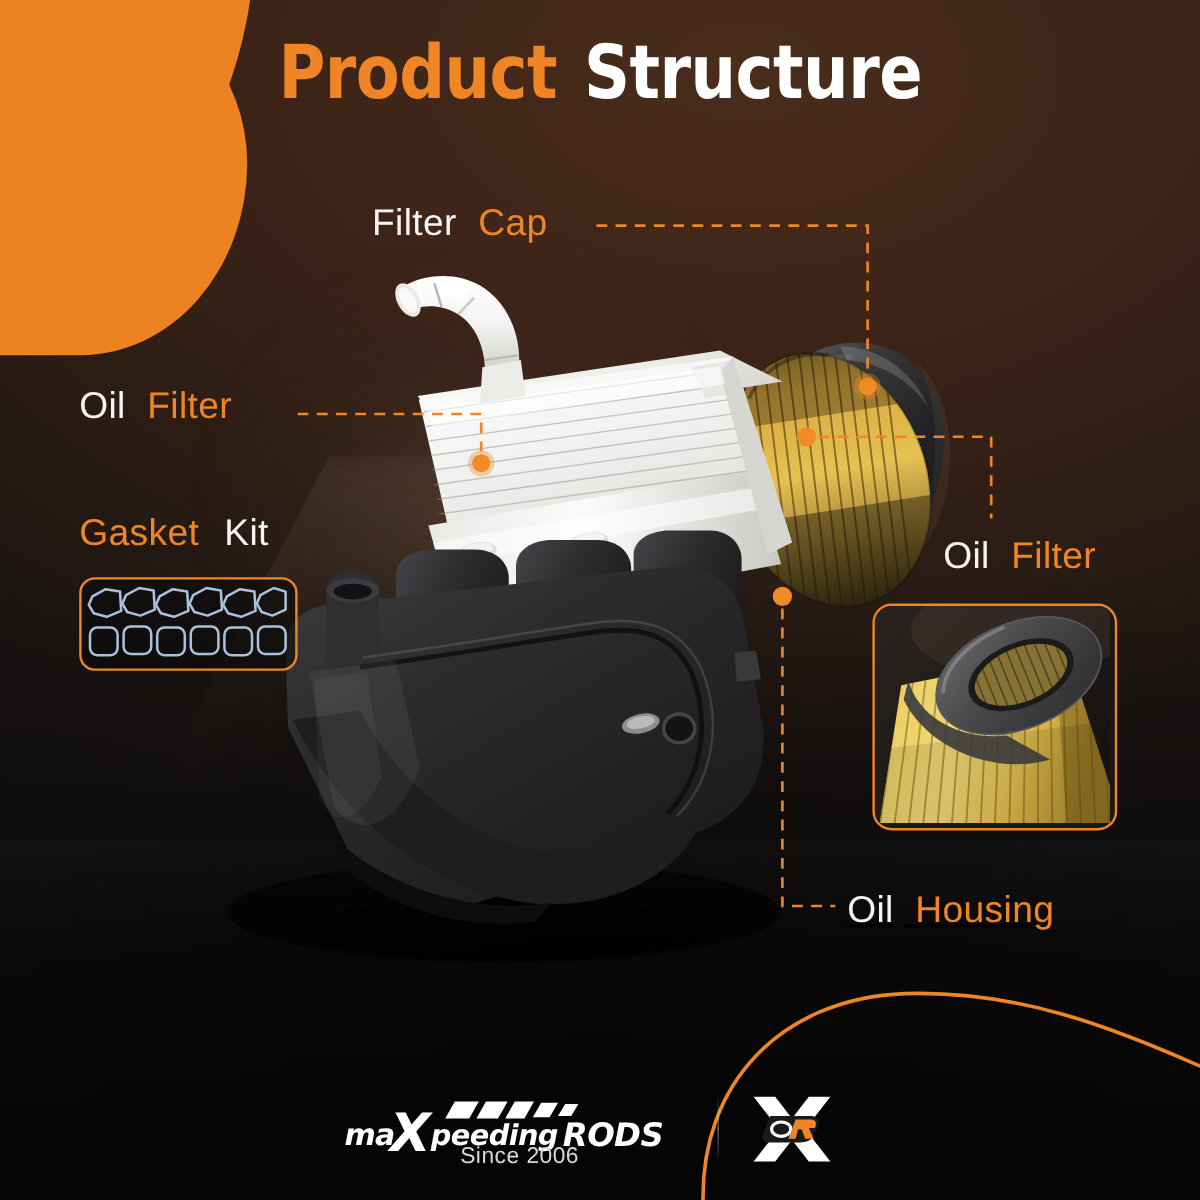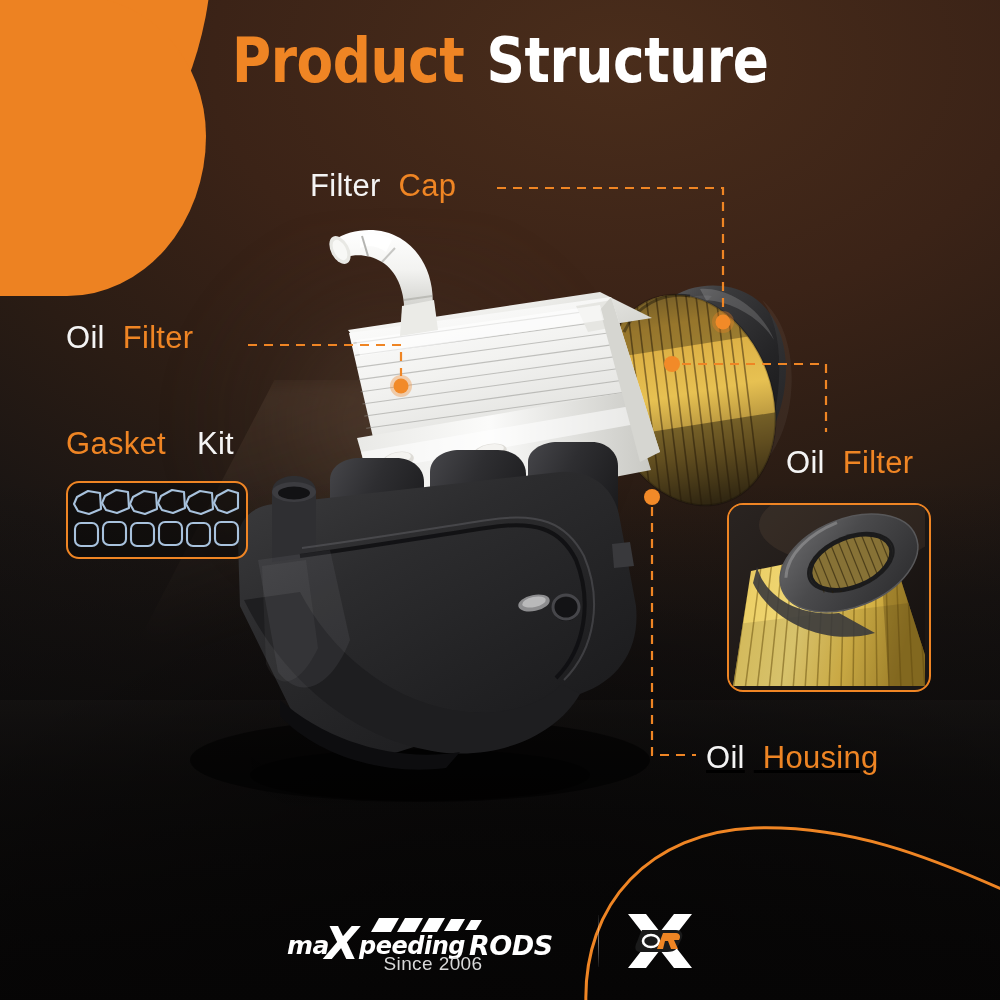--- a/index.html
+++ b/index.html
@@ -402,21 +402,21 @@
     <span class="w" style="margin-right: 9px;">Oil</span>
     <span class="o">Filter</span>
   </div>
 
   <div class="callout" style="left:706px; top:742px;text-decoration:underline;">
     <span class="w" style="margin-right: 9px;">Oil</span>
     <span class="o">Housing</span>
   </div>
 
   <div class="callout" style="left:66px; top:428px;">
-    <span class="o" style="margin-right: 22px;">Gasket</span>
+    <span class="o" style="margin-right: 12px;">Gasket</span>
     <span class="w" style="margin-right: 9px; margin-top: 40px;">Kit</span>
   </div>
 
   <div class="gasket-box">
     <svg class="gasket-svg" width="174" height="70" viewBox="0 0 174 70">
       <g fill="none" stroke="#a8c2dd" stroke-width="2.1" stroke-linejoin="round">
 
         <path d="M 9 14 L 20 8 L 32 10 L 33 26 L 21 31 L 10 28 L 6 21 Z"></path>
         <path d="M 37 13 L 48 7 L 60 9 L 61 25 L 49 30 L 38 27 L 34 20 Z"></path>
         <path d="M 65 14 L 76 8 L 88 10 L 89 26 L 77 31 L 66 28 L 62 21 Z"></path>

